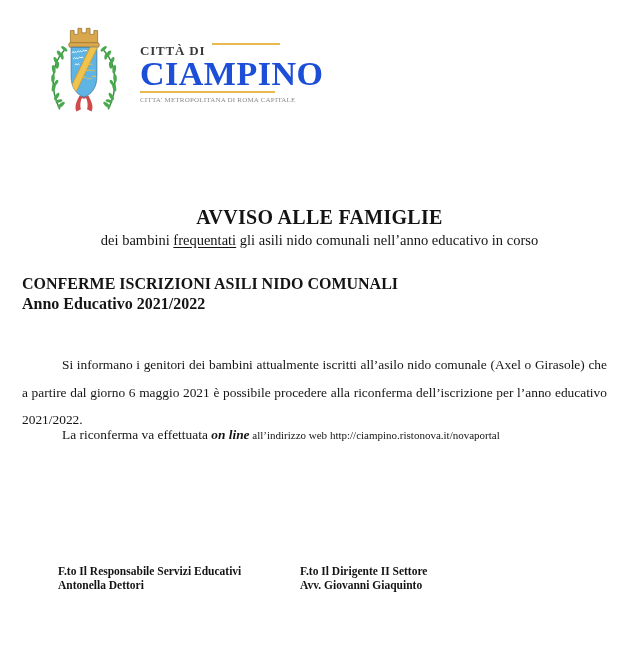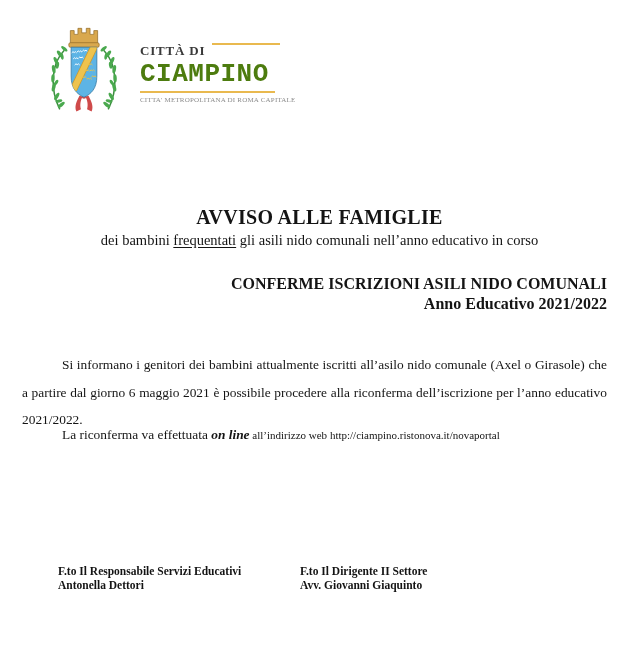--- a/index.html
+++ b/index.html
@@ -7,29 +7,29 @@
     position:relative;width:639px;height:648px;background:#ffffff;
     font-family:"Liberation Serif","DejaVu Serif",serif;color:#141414;
     margin:0 auto;overflow:hidden;
   }
   
   .coa{position:absolute;left:46px;top:20px;width:76px;height:106px;}
   .logo-text{position:absolute;left:140px;top:43px;width:140px;}
   .citta-row{display:flex;align-items:flex-start;gap:7px;}
   .citta-di{font-size:13px;font-weight:bold;color:#3A3A3A;letter-spacing:0.8px;white-space:nowrap;}
   .gold-rule{flex:1;height:2px;background:#E9B94F;}
-  .city-name{font-size:26px;line-height:28px;font-weight:bold;color:#4d7c0f;letter-spacing:0.5px;margin-top:1px;white-space:nowrap;font-family:Liberation Mono, monospace;}
+  .city-name{font-size:34px;line-height:28px;font-weight:bold;color:#1d4ed8;letter-spacing:0.5px;margin-top:1px;white-space:nowrap;}
   .gold-rule-full{height:2px;background:#E9B94F;margin-top:3px;width:135px;}
   .metro{font-size:7px;color:#8C8C8C;letter-spacing:0.2px;margin-top:3px;white-space:nowrap;text-align:center;}
   
   .title{position:absolute;left:0;right:0;top:193px;text-align:center;
          font-size:20px;font-weight:bold;letter-spacing:0.3px;}
   .subtitle{position:absolute;left:0;right:0;top:232px;text-align:center;font-size:14.5px;}
   .subtitle u{text-underline-offset:2px;}
-  .headings{position:absolute;left:22px;width:585px;top:274px;text-align:right;
+  .headings{position:absolute;left:22px;width:585px;top:274px;text-align:left;
             font-size:16px;font-weight:bold;line-height:20px;}
   .para1{position:absolute;left:22px;width:585px;top:351px;font-size:13.4px;
          line-height:27.6px;text-align:justify;text-indent:40px;margin:0;}
   .para2{position:absolute;left:22px;width:585px;top:424px;font-size:13.4px;
          line-height:22px;margin:0;padding-left:40px;white-space:nowrap;}
   .para2 .online{font-style:italic;font-weight:bold;}
   .para2 .url-part{font-size:11px;}
   .deadline{position:absolute;left:22px;width:585px;top:446px;text-align:center;
             font-size:13.4px;font-weight:bold;line-height:22px;margin:0;}
   .para3{position:absolute;left:22px;width:585px;top:468px;font-size:13.4px;

